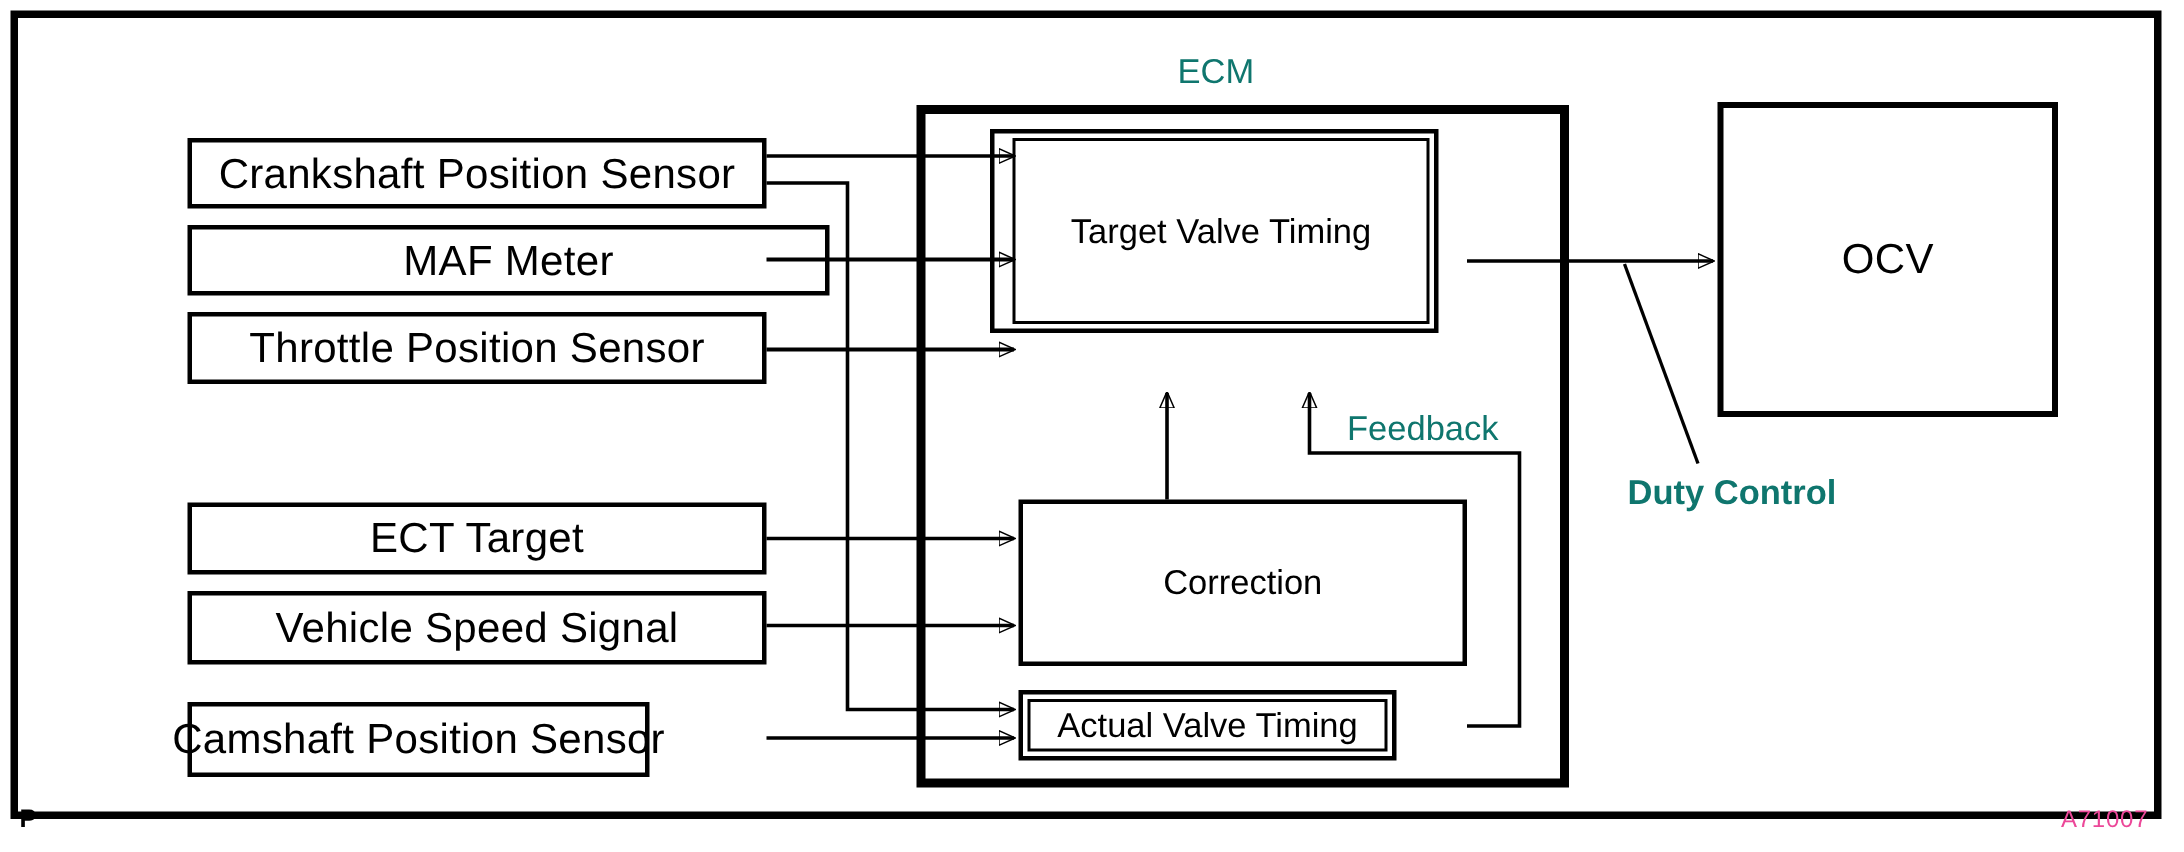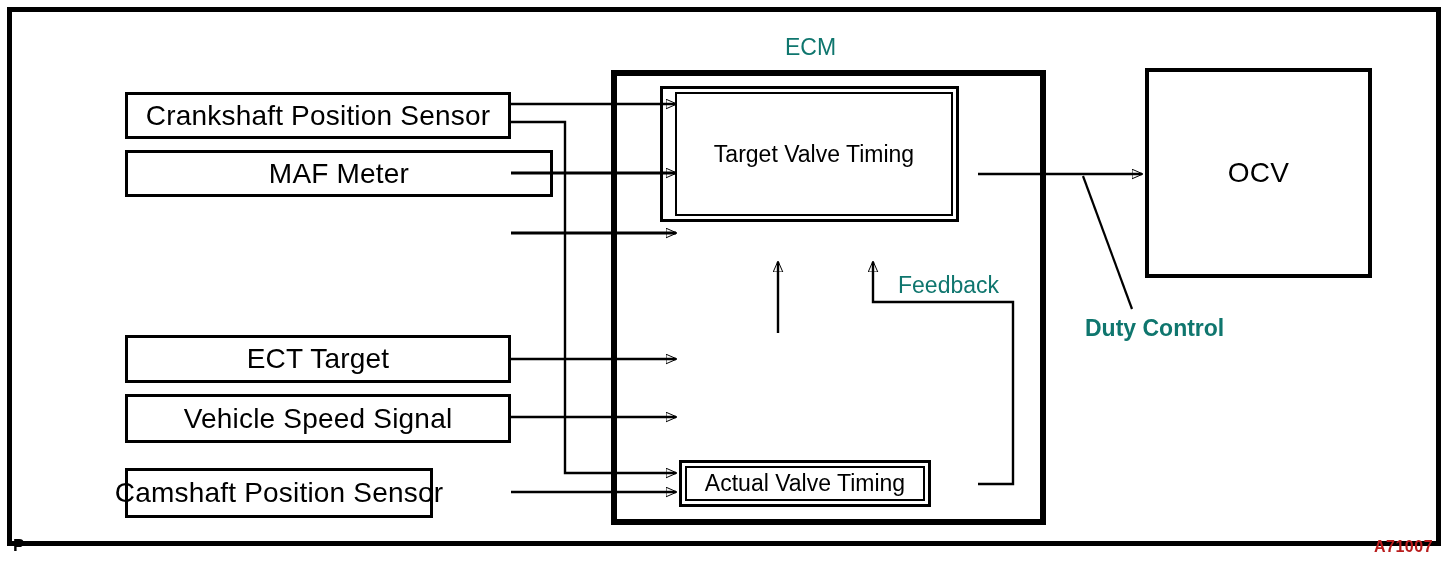--- a/index.html
+++ b/index.html
@@ -92,22 +92,22 @@
   .corner-mark{
     position:absolute;
     font-size:17px;
     font-weight:bold;
     color:#000;
     line-height:1;
   }
   .code-mark{
     position:absolute;
     font-size:16px;
-    font-weight:bold;
-    color:#b91c1c;
+    font-weight:normal;
+    color:#ec4899;
     line-height:1;
     letter-spacing:0.5px;
   }
   svg.wires{
     position:absolute;
     left:0; top:0;
     width:1456px; height:568px;
     pointer-events:none;
   }
   svg.wires line, svg.wires polyline, svg.wires path{
@@ -123,20 +123,23 @@
   <div class="page-frame"></div>
 
   <div class="box" style="left:125px; top:92px; width:386px; height:47px;">
     <span class="txt">Crankshaft Position Sensor</span>
   </div>
 
   <div class="box" style="left:125px; top:150px; width:428px; height:47px;">
     <span class="txt">MAF  Meter</span>
   </div>
 
+  <div class="box" style="left:125px; top:208px; width:386px; height:48px;">
+    <span class="txt">Throttle Position Sensor</span>
+  </div>
 
   <div class="box" style="left:125px; top:335px; width:386px; height:48px;">
     <span class="txt">ECT Target</span>
   </div>
 
   <div class="box" style="left:125px; top:394px; width:386px; height:49px;">
     <span class="txt">Vehicle Speed Signal</span>
   </div>
 
   <div class="box" style="left:125px; top:468px; width:308px; height:50px;">
@@ -146,20 +149,23 @@
   <div class="label" style="left:785px; top:36px;">ECM</div>
 
   <div class="ecm-box" style="left:611px; top:70px; width:435px; height:455px;"></div>
 
   <div class="dbl" style="left:660px; top:86px; width:299px; height:136px;padding-left:12px;">
     <div class="inner">
       <span class="txt">Target Valve Timing</span>
     </div>
   </div>
 
+  <div class="sgl" style="left:679px; top:333px; width:299px; height:111px;">
+    <span class="txt">Correction</span>
+  </div>
 
   <div class="dbl" style="left:679px; top:460px; width:252px; height:47px;">
     <div class="inner">
       <span class="txt">Actual Valve Timing</span>
     </div>
   </div>
 
   <div class="box" style="left:1145px; top:68px; width:227px; height:210px; border-width:4px;">
     <span class="txt">OCV</span>
   </div>

